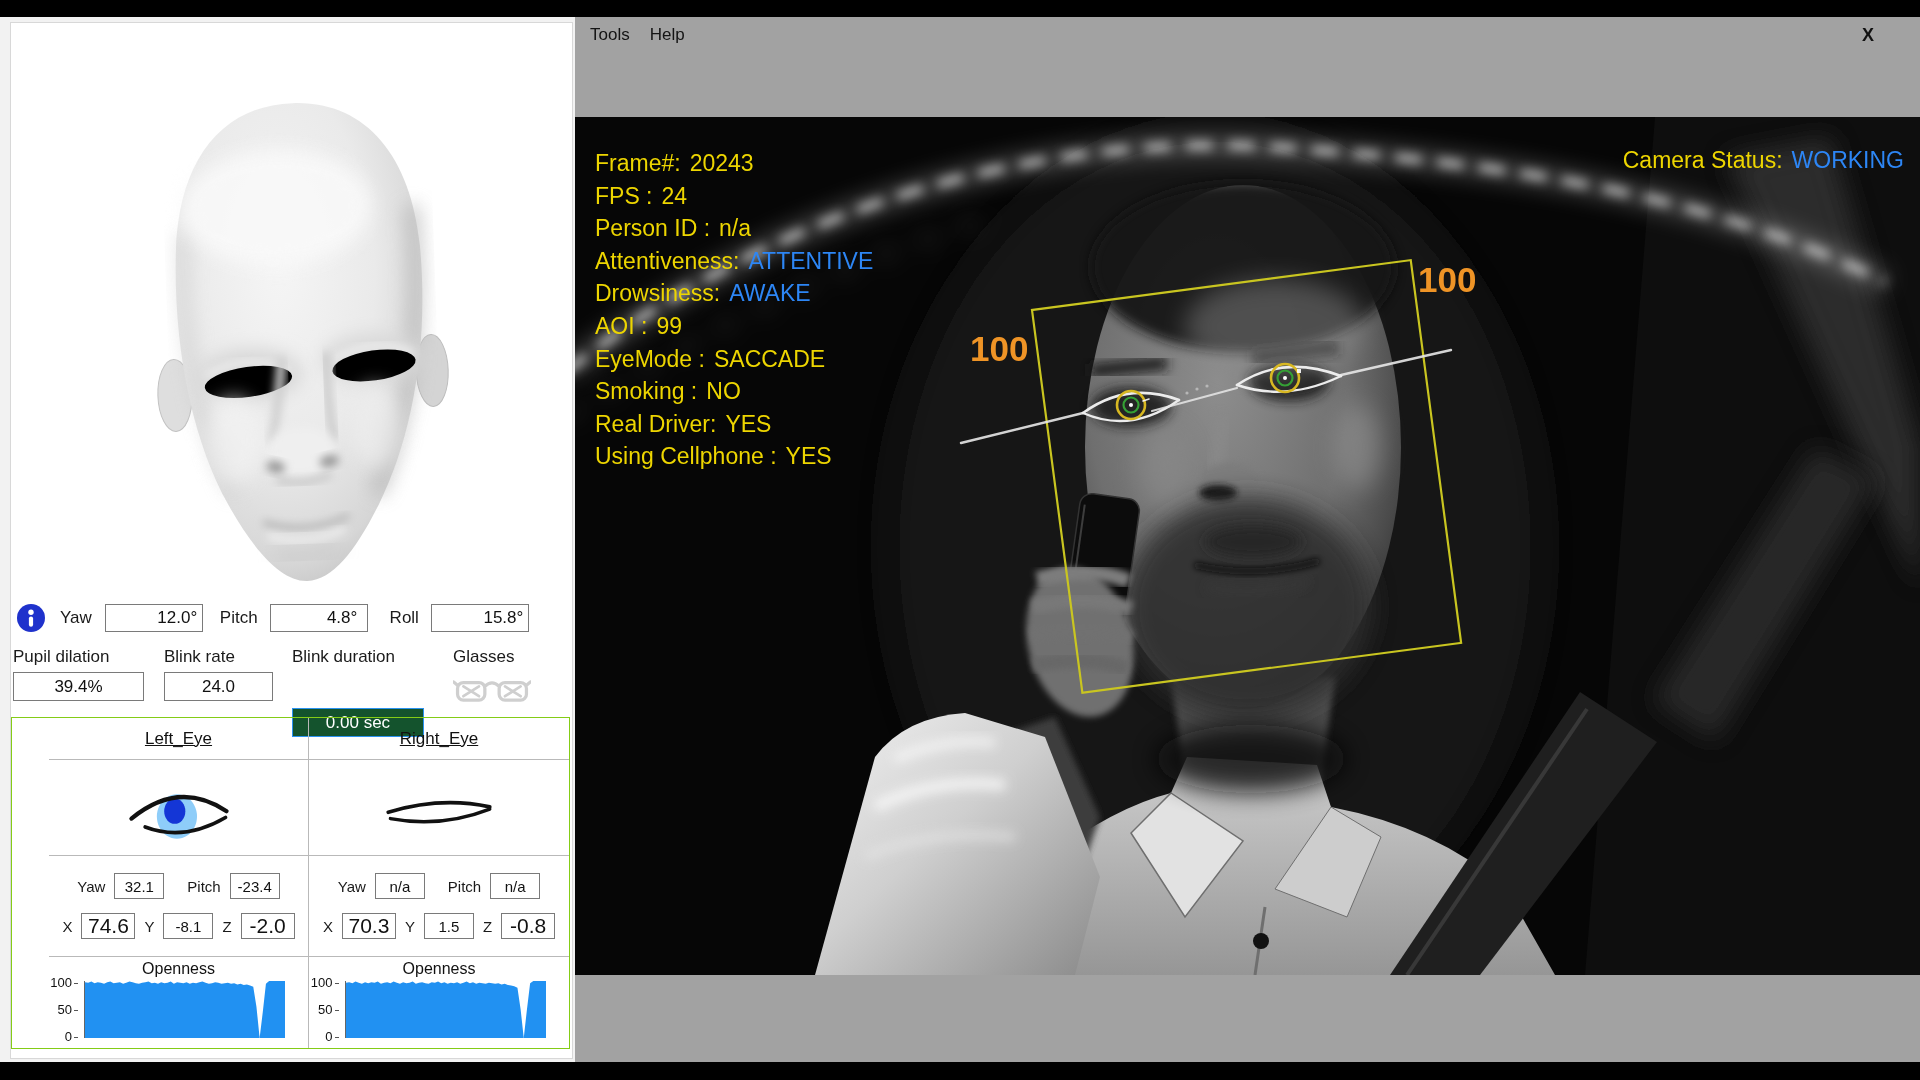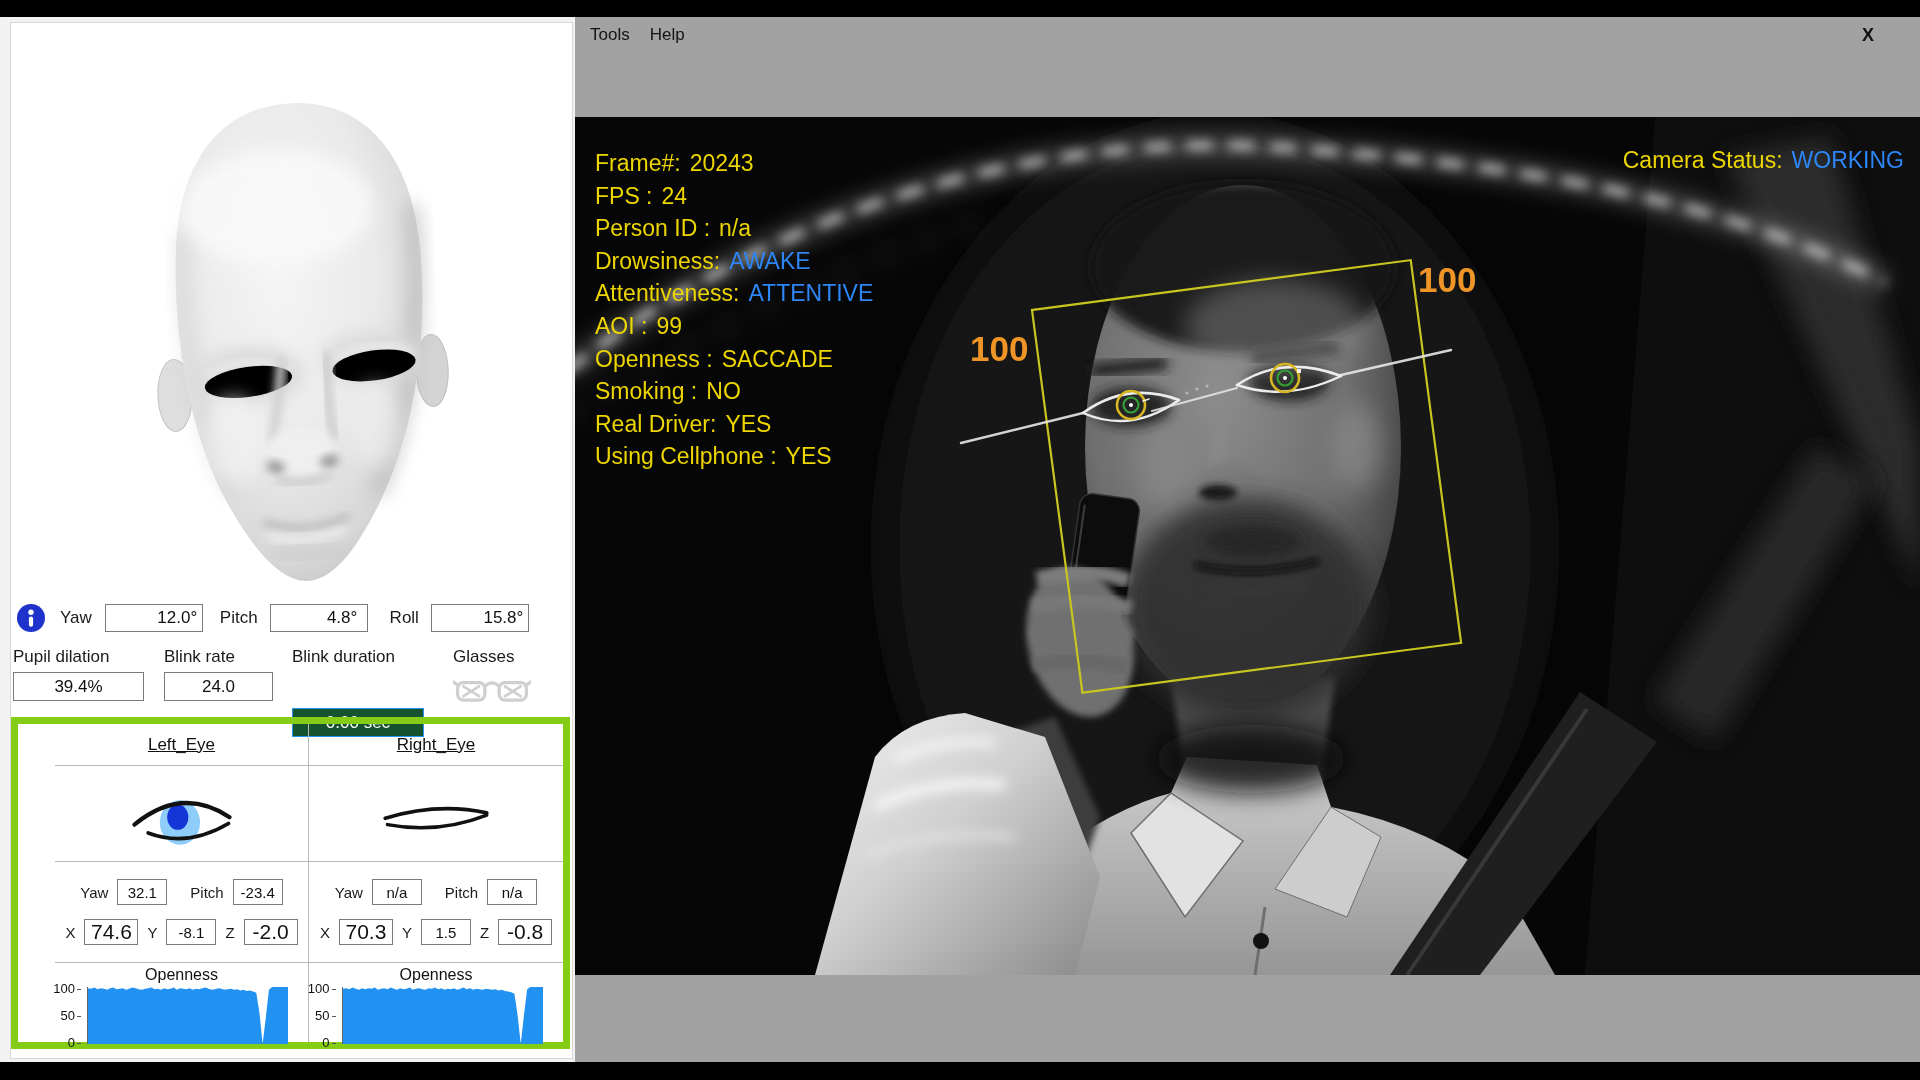--- a/index.html
+++ b/index.html
@@ -18,21 +18,21 @@
        font-size:17px;color:#111;height:28px;box-sizing:border-box;}
   .pose-row .box{width:98px;padding-left:47px;}
 
   .metrics-row{position:absolute;left:2px;top:624px;width:557px;height:62px;}
   .mcol{position:absolute;top:0;display:flex;flex-direction:column;align-items:flex-start;}
   .mcol .lbl{margin-bottom:5px;}
   .m1{left:0;width:131px;} .m2{left:151px;width:109px;} .m3{left:279px;width:132px;gap:36px;} .m4{left:440px;width:96px;}
   .m1 .box,.m2 .box,.m3 .box{width:100%;height:29px;}
   .box.blue{background:#14532d;border-color:#2a92f0;color:#fff;}
 
-  .eye-table{position:absolute;left:0;top:694px;width:559px;height:332px;border:7px solid #84cc16;box-sizing:border-box;display:flex;padding-left:37px;}
+  .eye-table{position:absolute;left:0;top:694px;width:559px;height:332px;border:1px solid #84cc16;box-sizing:border-box;display:flex;padding-left:37px;}
   .eye-col{width:50%;box-sizing:border-box;}
   .eye-col.first{border-right:1px solid #b9b9b9;}
   .et-row{box-sizing:border-box;border-bottom:1px solid #b9b9b9;display:flex;align-items:center;justify-content:center;}
   .et-head{height:42px;}
   .et-head .title{font-size:17px;color:#111;text-decoration:underline;}
   .et-pic{height:96px;}
   .et-vals{height:101px;flex-direction:column;justify-content:center;gap:14px;}
   .vrow{display:flex;align-items:center;gap:9px;}
   .vrow .lbl{font-size:15px;}
   .sbox{width:50px;height:26px;font-size:15px;}
@@ -364,24 +364,24 @@
         <circle cx="710" cy="261" r="7.5" fill="none" stroke="#35a035" stroke-width="2.2"></circle>
         <circle cx="710" cy="261" r="2" fill="#fff"></circle>
         <rect x="722" y="252" width="4" height="4" fill="#fff" opacity="0.9"></rect>
       </g>
     </svg>
 
     <div class="hud">
       <div class="hud-line"><span>Frame#:</span><span class="hud-val">20243</span></div>
       <div class="hud-line"><span>FPS :</span><span class="hud-val">24</span></div>
       <div class="hud-line"><span>Person ID :</span><span class="hud-val">n/a</span></div>
+      <div class="hud-line"><span>Attentiveness:</span><span class="hud-val hl">ATTENTIVE</span></div>
       <div class="hud-line"><span>Drowsiness:</span><span class="hud-val hl">AWAKE</span></div>
-      <div class="hud-line"><span>Attentiveness:</span><span class="hud-val hl">ATTENTIVE</span></div>
       <div class="hud-line"><span>AOI :</span><span class="hud-val">99</span></div>
-      <div class="hud-line"><span>Openness :</span><span class="hud-val">SACCADE</span></div>
+      <div class="hud-line"><span>EyeMode :</span><span class="hud-val">SACCADE</span></div>
       <div class="hud-line"><span>Smoking :</span><span class="hud-val">NO</span></div>
       <div class="hud-line"><span>Real Driver:</span><span class="hud-val">YES</span></div>
       <div class="hud-line"><span>Using Cellphone :</span><span class="hud-val">YES</span></div>
     </div>
 
     <div class="cam-status">
       <span>Camera Status:</span><span class="hl">WORKING</span>
     </div>
 
     <div class="score s-left">100</div>

